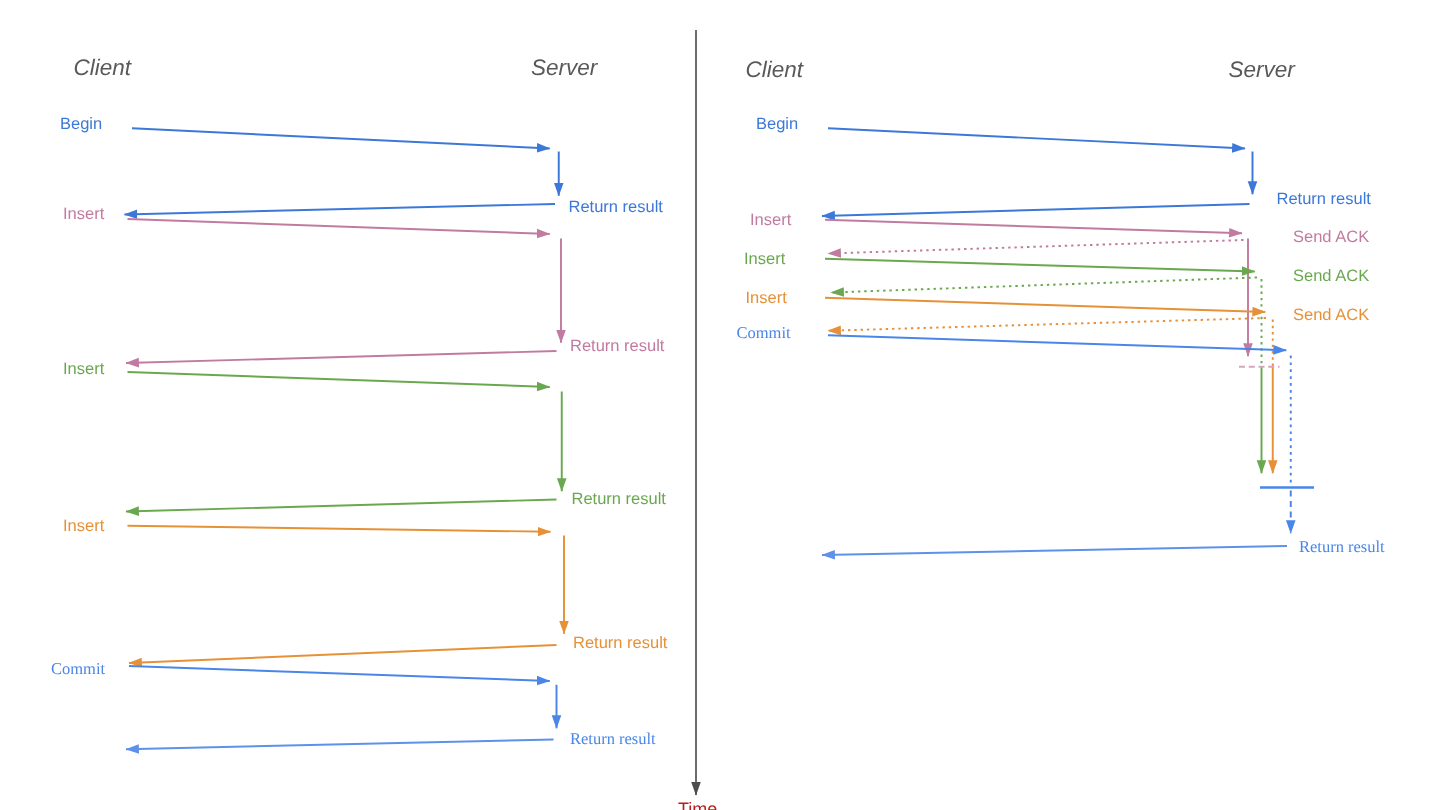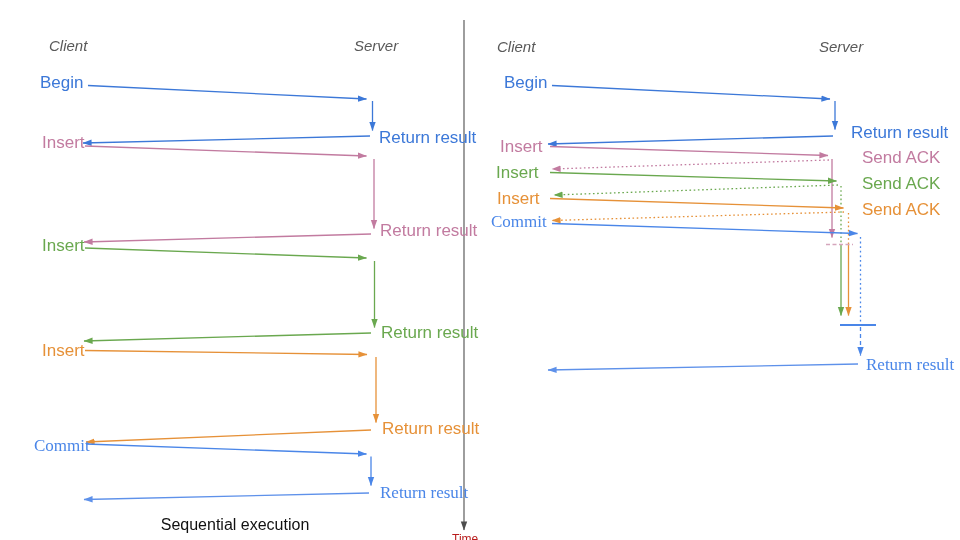--- a/index.html
+++ b/index.html
@@ -2,21 +2,21 @@
 <html><head>
 <meta charset="utf-8">
 <style>
   html,body{margin:0;padding:0;background:#ffffff;}
   #stage{
     position:relative;width:960px;height:540px;background:#ffffff;overflow:hidden;
     font-family:"Liberation Sans","DejaVu Sans",sans-serif;
     margin-top:12px;
   }
   #wires{position:absolute;left:0;top:0;width:960px;height:540px;}
-  .lbl{position:absolute;font-size:17px;line-height:14px;white-space:nowrap;}
+  .lbl{position:absolute;font-size:11px;line-height:14px;white-space:nowrap;}
   .hdr{position:absolute;font-size:15px;line-height:16px;font-style:italic;color:#595959;white-space:nowrap;}
   .title{position:absolute;font-size:16px;line-height:18px;color:#111111;text-align:center;width:240px;white-space:nowrap;}
   .time{position:absolute;font-size:12px;line-height:13px;font-weight:normal;color:#b91c1c;white-space:nowrap;}
   .c-b1{color:#3c78d8;}
   .c-b2{color:#4a86e8;font-family:Liberation Serif, serif;}
   .c-pk{color:#c27ba0;}
   .c-gr{color:#6aa84f;}
   .c-or{color:#e69138;}
 </style>
 </head>
@@ -112,21 +112,20 @@
 
   <div class="lbl c-gr" style="left:42px;top:227px;">Insert</div>
   <div class="lbl c-gr" style="left:381px;top:314px;">Return result</div>
 
   <div class="lbl c-or" style="left:42px;top:332px;">Insert</div>
   <div class="lbl c-or" style="left:382px;top:410px;">Return result</div>
 
   <div class="lbl c-b2" style="left:34px;top:427px;">Commit</div>
   <div class="lbl c-b2" style="left:380px;top:474px;">Return result</div>
 
-  <div class="title" style="left:115px;top:504px;">Sequential execution</div>
 
   <div class="hdr" style="left:497px;top:27px;">Client</div>
   <div class="hdr" style="left:819px;top:27px;">Server</div>
 
   <div class="lbl c-b1" style="left:504px;top:64px;">Begin</div>
   <div class="lbl c-b1" style="left:851px;top:114px;">Return result</div>
 
   <div class="lbl c-pk" style="left:500px;top:128px;">Insert</div>
   <div class="lbl c-pk" style="left:862px;top:139px;">Send ACK</div>
 

